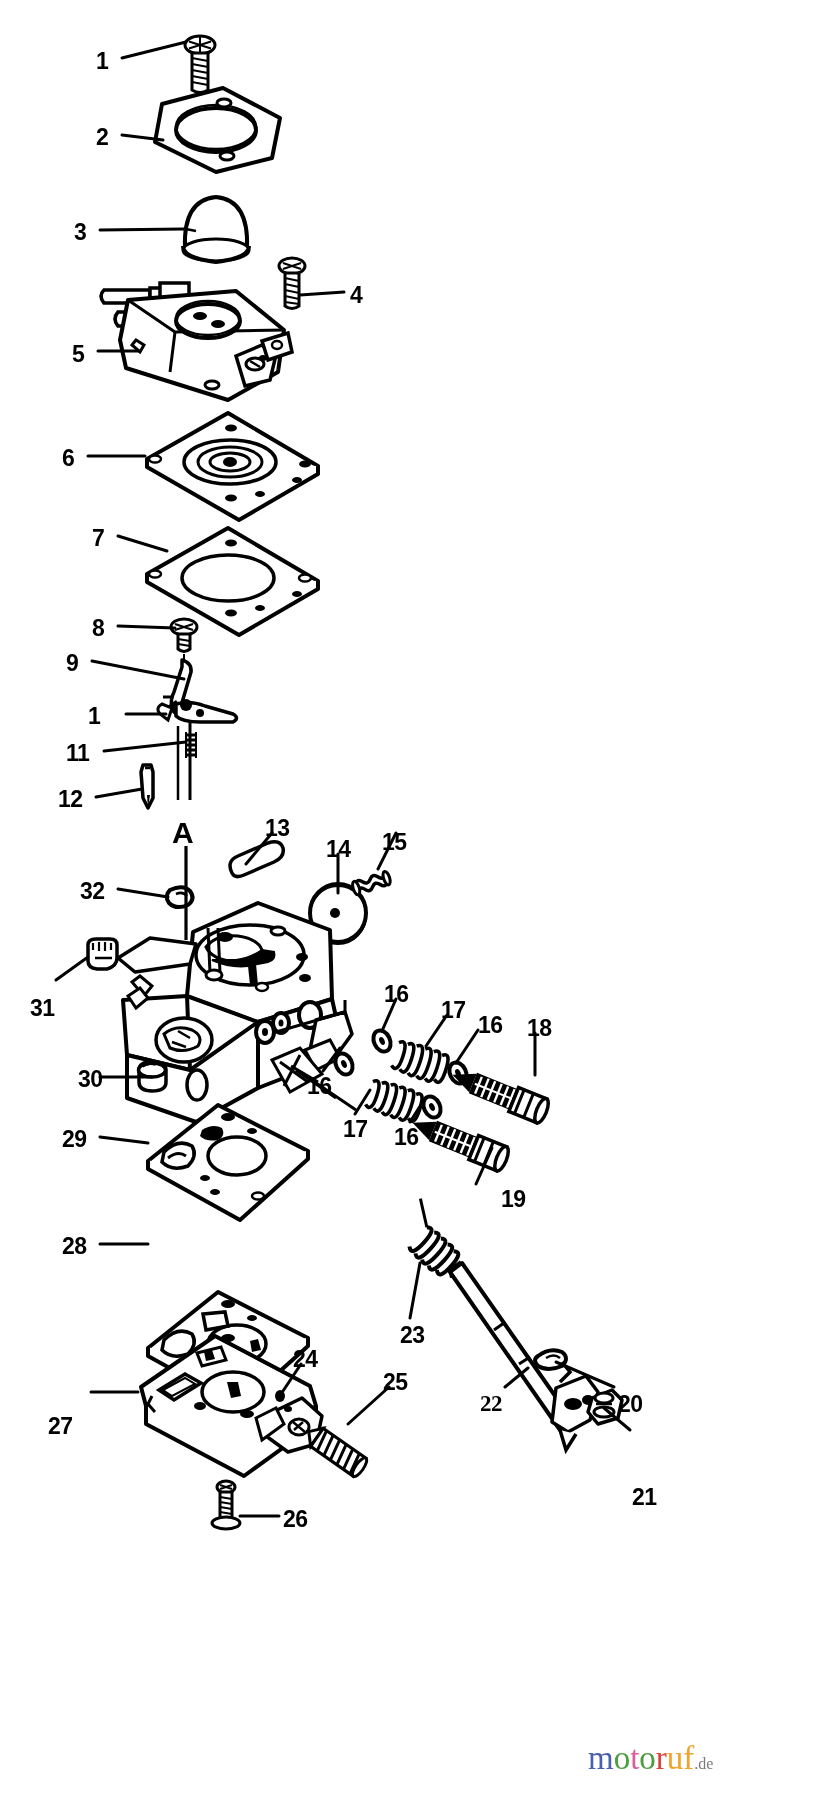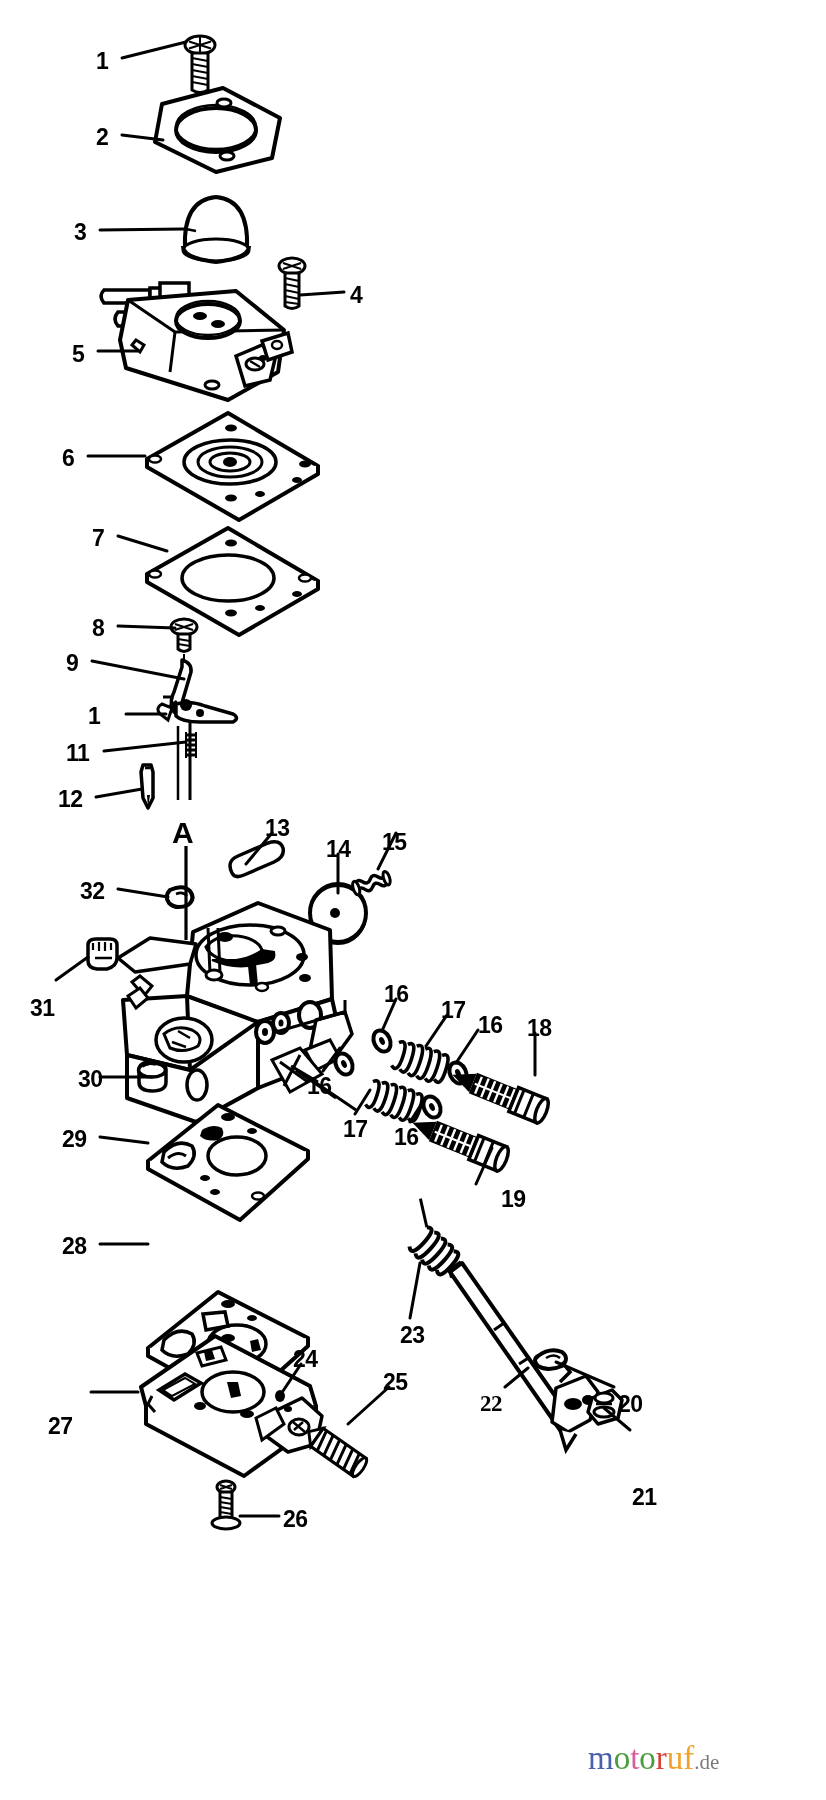--- a/index.html
+++ b/index.html
@@ -50,21 +50,21 @@
     left: 588px;
     top: 1742px;
     font-family: "Liberation Serif", serif;
     font-size: 33px;
     line-height: 1;
     white-space: nowrap;
     letter-spacing: 0px;
   }
   #watermark .wm-ch { display: inline; }
   #watermark .wm-tld {
-    font-size: 21px;
+    font-size: 16px;
     vertical-align: baseline;
   }
 </style>
 </head>
 <body>
 
 <div id="page">
 
   <svg id="diagram-svg" viewBox="0 0 826 1800" xmlns="http://www.w3.org/2000/svg">
     <defs>

